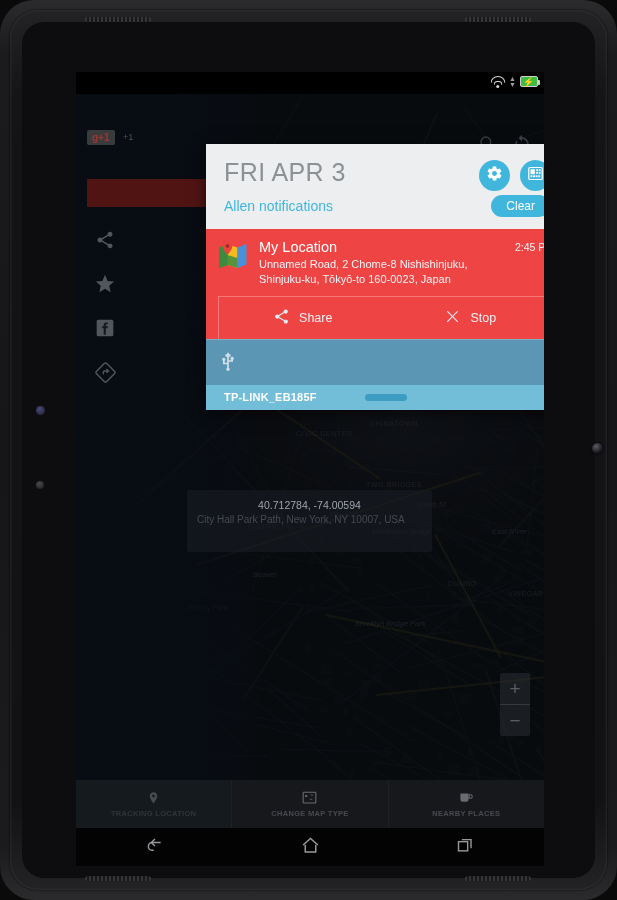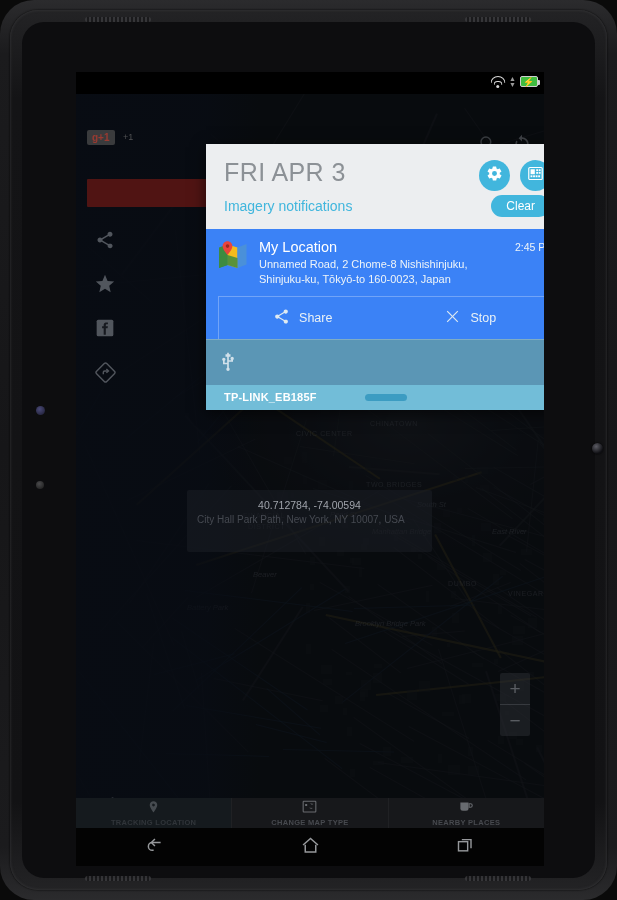--- a/index.html
+++ b/index.html
@@ -195,21 +195,21 @@
   }
   #info-address {
     color: #52565e; font-size: 10px; opacity: .8; margin-bottom: 2px;
   }
   #info-hint {
     color: #4c5258; font-size: 10px; opacity: .8;
   }
 
   
   #action-bar {
-    position: absolute; left: 0; bottom: 0; width: 468px; height: 30px;
+    position: absolute; left: 0; bottom: 0; width: 468px; height: 48px;
     background: #17181b; display: flex;
   }
   .action-item {
     flex: 1; display: flex; flex-direction: column;
     align-items: center; justify-content: center; gap: 3px;
     border-right: 1px solid #202124;
   }
   .action-item:last-child { border-right: none; }
   .action-item.dimmed { background: #151a1e; }
   .action-item.dimmed .action-label,
@@ -258,21 +258,21 @@
     display: flex; align-items: center; justify-content: space-between;
     margin-top: 9px;
   }
   #sysnotif-label { color: #41b6dd; font-size: 14px; }
   #clear-btn {
     background: #41b6dd; color: #fff; font-size: 12px;
     border-radius: 11px; padding: 4px 15px;
   }
 
   .notif-item {
-    background: #3b82f6; padding: 10px 12px 0 12px; position: relative;
+    background: #ef4444; padding: 10px 12px 0 12px; position: relative;
   }
   .notif-row { display: flex; gap: 11px; }
   #map-app-icon { width: 30px; height: 30px; flex: 0 0 30px; position: relative; margin-top: 1px; }
   .notif-text { flex: 1; min-width: 0; }
   .notif-title { color: #fff; font-size: 14.5px; margin-bottom: 2px; }
   .notif-body { color: #eef4f8; font-size: 11px; line-height: 1.35; }
   .notif-time { color: #eef4f8; font-size: 10.5px; white-space: nowrap; margin-top: 2px; }
   #notif-actions {
     display: flex; margin-top: 9px;
     border-top: 1px solid rgba(255,255,255,.28);
@@ -765,21 +765,21 @@
                 <rect x="5" y="14.6" width="2.6" height="2.6" fill="#fff"></rect>
                 <rect x="8.6" y="14.6" width="2.6" height="2.6" fill="#fff"></rect>
                 <rect x="12.2" y="14.6" width="2.6" height="2.6" fill="#fff"></rect>
                 <rect x="15.8" y="14.6" width="2.6" height="2.6" fill="#fff"></rect>
               </svg>
             </span>
           </div>
         </div>
 
         <div id="sysnotif-row">
-          <div id="sysnotif-label">Imagery notifications</div>
+          <div id="sysnotif-label">Allen notifications</div>
           <div id="clear-btn">Clear</div>
         </div>
       </div>
 
       <div class="notif-item">
         <div class="notif-row">
           <div id="map-app-icon">
             <svg viewBox="0 0 30 30" width="30" height="30">
               <path d="M1 7.5 L9.5 4.5 L9.5 25 L1 28 Z" fill="#3d8b40"></path>
               <path d="M9.5 4.5 L19.5 7.5 L19.5 28 L9.5 25 Z" fill="#f4bb1c"></path>

